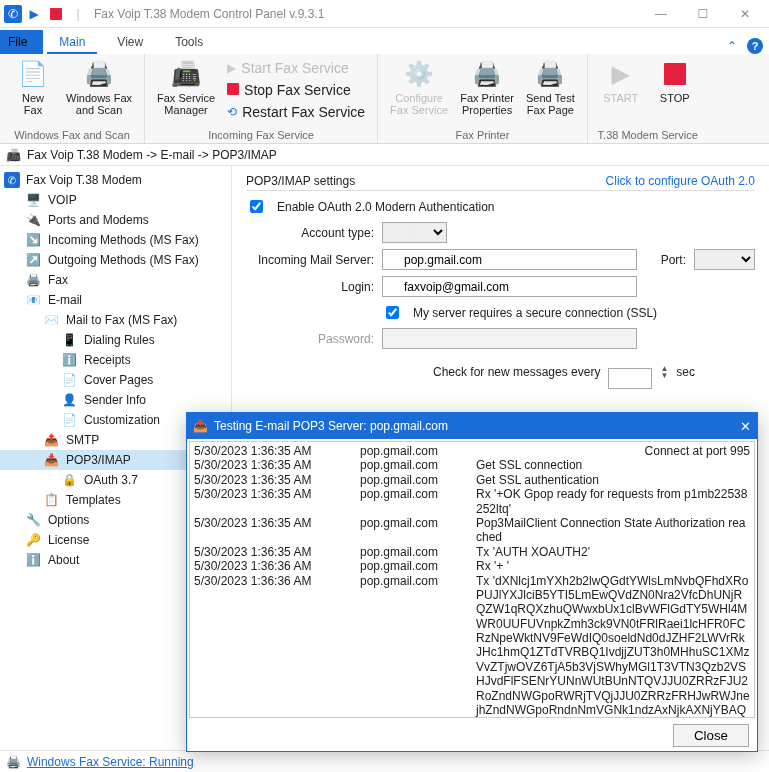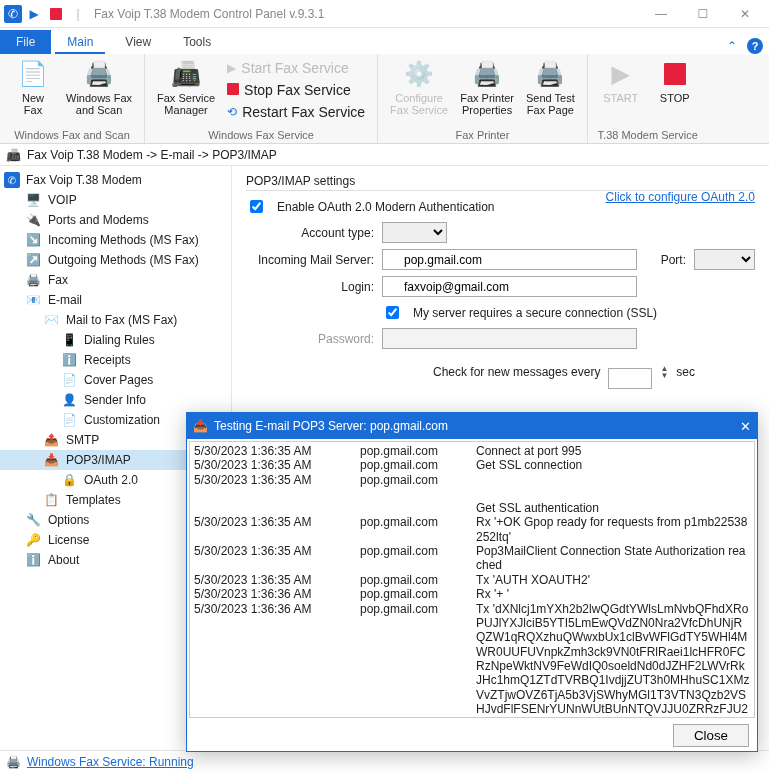--- a/index.html
+++ b/index.html
@@ -11,21 +11,21 @@
   .phone-icon{ background:#1a6dd6;color:#fff;border-radius:2px;width:18px;height:18px;font-size:12px;}
   .play{color:#1a6dd6;font-size:12px;}
   .stop{background:#e5203d;width:12px;height:12px;border-radius:1px;}
   .sep{color:#bbb;}
   .titlebar-text{color:#888;margin-left:6px;}
   .winbtns{margin-left:auto;display:flex;gap:2px;}
   .winbtn{width:40px;height:28px;display:flex;align-items:center;justify-content:center;color:#888;}
   
   .ribtabs{height:26px;display:flex;align-items:flex-end;}
   .ribtab{padding:5px 16px 5px;color:#444;position:relative;font-size:12px;}
-  .ribtab.file{background:#1a6dd6;color:#e5e5e5;}
+  .ribtab.file{background:#1a6dd6;color:#000000;padding-left:8px;}
   .ribtab.active{color:#1a6dd6;}
   .ribtab.active::after{content:"";position:absolute;left:4px;right:4px;bottom:0;height:2px;background:#1a6dd6;}
   .ribhelp{margin-left:auto;display:flex;gap:10px;align-items:center;padding-right:6px;color:#666;}
   .helpq{background:#1a6dd6;color:#fff;border-radius:50%;width:16px;height:16px;display:flex;align-items:center;justify-content:center;font-size:11px;font-weight:bold;}
   
   .ribbon{height:90px;background:#f7f7f7;border-bottom:1px solid #d9d9d9;display:flex;}
   .ribgroup{border-right:1px solid #e0e0e0;padding:2px 8px 0;display:flex;flex-direction:column;align-items:center;}
   .ribgroup-body{display:flex;gap:4px;align-items:flex-start;flex:1;}
   .bigbtn{display:flex;flex-direction:column;align-items:center;gap:2px;padding:2px 4px;text-align:center;min-width:50px;}
   .bigbtn .ico{width:32px;height:32px;display:flex;align-items:center;justify-content:center;font-size:24px;}
@@ -39,21 +39,21 @@
   
   .main{display:flex;height:calc(100% - 28px - 26px - 90px - 22px - 22px);position:relative;}
   .tree{width:232px;border-right:1px solid #e6e6e6;overflow:auto;padding:4px 0;}
   .tnode{display:flex;align-items:center;gap:6px;padding:2px 4px;white-space:nowrap;}
   .tnode .ico{width:16px;height:16px;display:inline-flex;align-items:center;justify-content:center;font-size:12px;}
   .tnode.sel{background:#cde6f7;}
   .d1{padding-left:26px;}.d2{padding-left:44px;}.d3{padding-left:62px;}
   
   .form{flex:1;padding:8px 14px;position:relative;}
   .form h1{font-size:12px;font-weight:normal;margin:0 0 6px;padding-bottom:2px;border-bottom:1px solid #ddd;}
-  .link{color:#1a6dd6;text-decoration:underline;position:absolute;right:14px;top:24px;}
+  .link{color:#1a6dd6;position:absolute;right:14px;top:8px;}
   .row{display:flex;align-items:center;gap:8px;margin:6px 0;}
   .row label{width:128px;text-align:right;}
   select,input[type=text]{border:1px solid #a8a8a8;font-size:12px;padding:2px 21px;height:21px;}
   .chk input{margin-right:6px;}
   
   .status{position:absolute;bottom:0;left:0;right:0;height:22px;border-top:1px solid #e3e3e3;display:flex;align-items:center;padding:0 6px;gap:6px;color:#1a6dd6;}
   
   .dialog{position:absolute;left:186px;top:412px;width:572px;height:340px;background:#fff;border:1px solid #1a6dd6;box-shadow:0 4px 20px rgba(0,0,0,.25);display:flex;flex-direction:column;}
   .dlg-title{background:#1a6dd6;color:#fff;height:26px;display:flex;align-items:center;padding:0 6px;gap:6px;}
   .dlg-title .x{margin-left:auto;color:#fff;font-size:13px;}
@@ -127,21 +127,21 @@
         <div class="smallbtnrow">
             <span><span class="stop" style="display:inline-block;"></span></span>
             <span class="lbl">Stop Fax Service</span>
           </div>
         <div class="smallbtnrow">
             <span style="color:#1a6dd6;">⟲</span>
             <span class="lbl">Restart Fax Service</span>
           </div>
       </div>
     </div>
-    <div class="ribgroup-title">Windows Fax Service</div>
+    <div class="ribgroup-title">Incoming Fax Service</div>
   </div>
   <div class="ribgroup">
     <div class="ribgroup-body">
       <div class="bigbtn disabled">
         <div class="ico" style="opacity:.4;">⚙️</div>
         <div class="lbl" style="white-space:pre;">Configure
 Fax Service</div>
       </div>
       <div class="bigbtn">
         <div class="ico">🖨️</div>
@@ -235,21 +235,21 @@
     <div class="tnode d2">
         <span class="ico">📤</span>
         <span>SMTP</span>
       </div>
     <div class="tnode d2 sel">
         <span class="ico">📥</span>
         <span>POP3/IMAP</span>
       </div>
     <div class="tnode d3">
         <span class="ico">🔒</span>
-        <span>OAuth 2.0</span>
+        <span>OAuth 3.7</span>
       </div>
     <div class="tnode d2">
         <span class="ico">📋</span>
         <span>Templates</span>
       </div>
     <div class="tnode d1">
         <span class="ico">🔧</span>
         <span>Options</span>
       </div>
     <div class="tnode d1">
@@ -309,23 +309,23 @@
 </div>
 
 <div class="dialog">
   <div class="dlg-title">
     <span>📥</span>
     <span>Testing E-mail POP3 Server: pop.gmail.com</span>
     <span class="x">✕</span>
   </div>
   <div class="dlg-body">
     <div class="logarea" id="logarea">
-        <div class="logrow"><span class="c1">5/30/2023 1:36:35 AM</span><span class="c2">pop.gmail.com</span><span style="white-space:pre-wrap;word-break:break-all;flex:1;">Connect at port 995</span></div>
+        <div class="logrow"><span class="c1">5/30/2023 1:36:35 AM</span><span class="c2">pop.gmail.com</span><span style="white-space:pre-wrap;word-break:break-all;flex:1;text-align:right;">Connect at port 995</span></div>
         <div class="logrow"><span class="c1">5/30/2023 1:36:35 AM</span><span class="c2">pop.gmail.com</span><span style="white-space:pre-wrap;word-break:break-all;flex:1;">Get SSL connection</span></div>
-        <div class="logrow"><span class="c1">5/30/2023 1:36:35 AM</span><span class="c2">pop.gmail.com</span><span style="white-space:pre-wrap;word-break:break-all;flex:1;margin-top:28px;">Get SSL authentication</span></div>
+        <div class="logrow"><span class="c1">5/30/2023 1:36:35 AM</span><span class="c2">pop.gmail.com</span><span style="white-space:pre-wrap;word-break:break-all;flex:1;">Get SSL authentication</span></div>
         <div class="logrow"><span class="c1">5/30/2023 1:36:35 AM</span><span class="c2">pop.gmail.com</span><span style="white-space:pre-wrap;word-break:break-all;flex:1;">Rx '+OK Gpop ready for requests from p1mb22538252ltq'</span></div>
         <div class="logrow"><span class="c1">5/30/2023 1:36:35 AM</span><span class="c2">pop.gmail.com</span><span style="white-space:pre-wrap;word-break:break-all;flex:1;">Pop3MailClient Connection State Authorization reached</span></div>
         <div class="logrow"><span class="c1">5/30/2023 1:36:35 AM</span><span class="c2">pop.gmail.com</span><span style="white-space:pre-wrap;word-break:break-all;flex:1;">Tx 'AUTH XOAUTH2'</span></div>
         <div class="logrow"><span class="c1">5/30/2023 1:36:36 AM</span><span class="c2">pop.gmail.com</span><span style="white-space:pre-wrap;word-break:break-all;flex:1;">Rx '+ '</span></div>
         <div class="logrow"><span class="c1">5/30/2023 1:36:36 AM</span><span class="c2">pop.gmail.com</span><span style="white-space:pre-wrap;word-break:break-all;flex:1;">Tx 'dXNlcj1mYXh2b2lwQGdtYWlsLmNvbQFhdXRoPUJlYXJlciB5YTI5LmEwQVdZN0Nra2VfcDhUNjRQZW1qRQXzhuQWwxbUx1clBvWFlGdTY5WHl4MWR0UUFUVnpkZmh3ck9VN0tFRlRaei1lcHFR0FCRzNpeWktNV9FeWdIQ0soeldNd0dJZHF2LWVrRkJHc1hmQ1ZTdTVRBQ1IvdjjZUT3h0MHhuSC1XMzVvZTjwOVZ6TjA5b3VjSWhyMGl1T3VTN3Qzb2VSHJvdFlFSENrYUNnWUtBUnNTQVJJU0ZRRzFJU2RoZndNWGpoRWRjTVQjJJU0ZRRzFRHJwRWJnejhZndNWGpoRndnNmVGNk1ndzAxNjkAXNjYBAQ=='</span></div>
       </div>
   </div>
   <div class="dlg-footer">
     <button>Close</button>
   </div>

